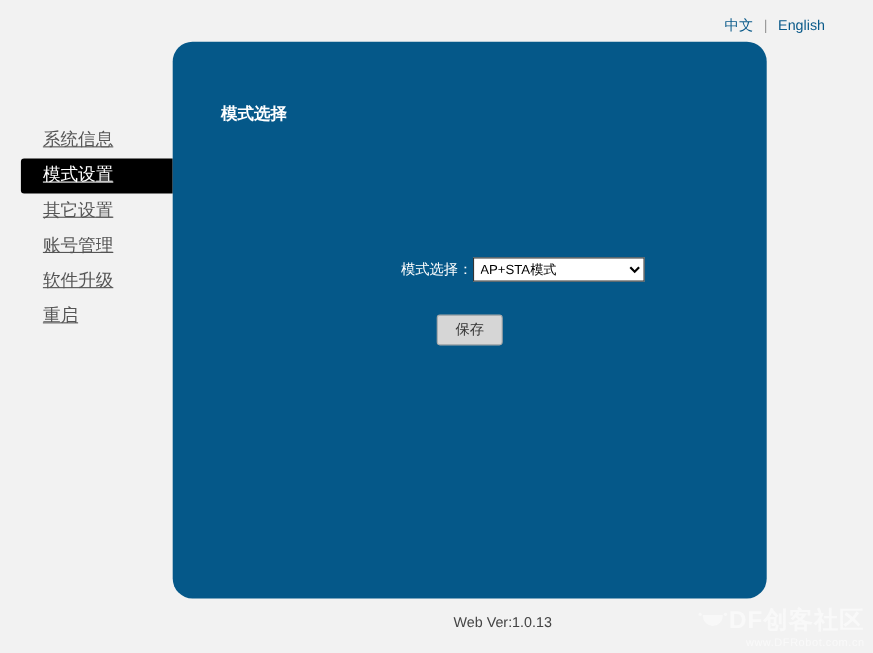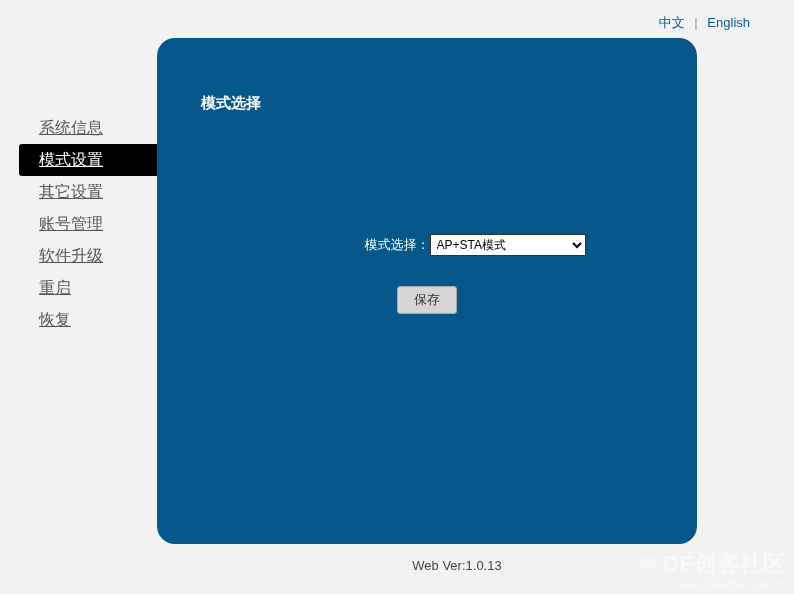--- a/index.html
+++ b/index.html
@@ -167,21 +167,20 @@
 
 <div class="container">
 
   <div class="sidebar">
       <div class="sidebar-item">系统信息</div>
       <div class="sidebar-item active">模式设置</div>
       <div class="sidebar-item">其它设置</div>
       <div class="sidebar-item">账号管理</div>
       <div class="sidebar-item">软件升级</div>
       <div class="sidebar-item">重启</div>
-      <div class="sidebar-item">恢复</div>
     </div>
 
   <div class="panel">
     <div class="panel-title">模式选择</div>
 
     <div class="form-row">
       <span class="form-label">模式选择：</span><select class="mode-select">
         <option>AP+STA模式</option>
       </select>
     </div>

